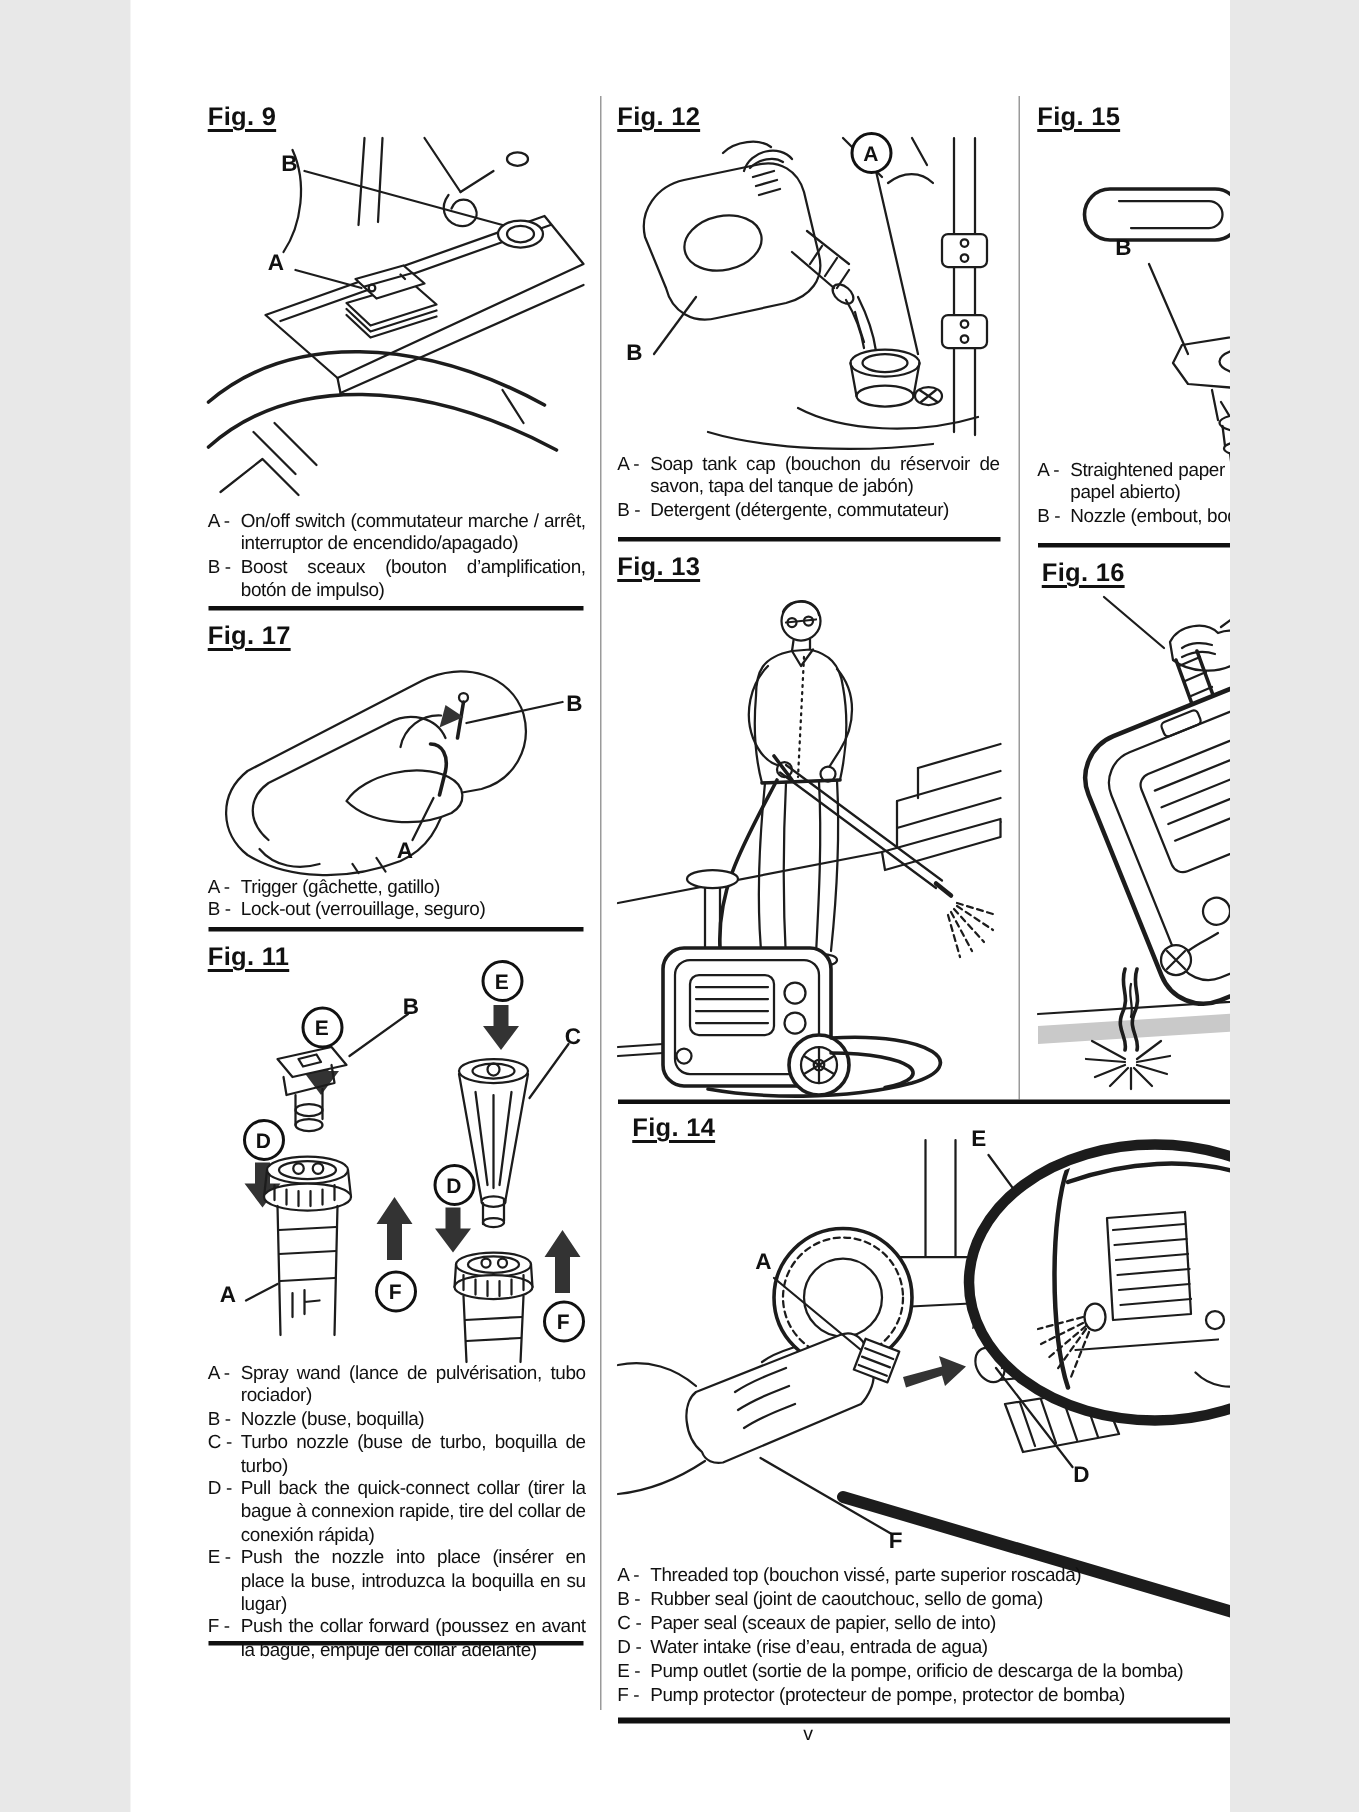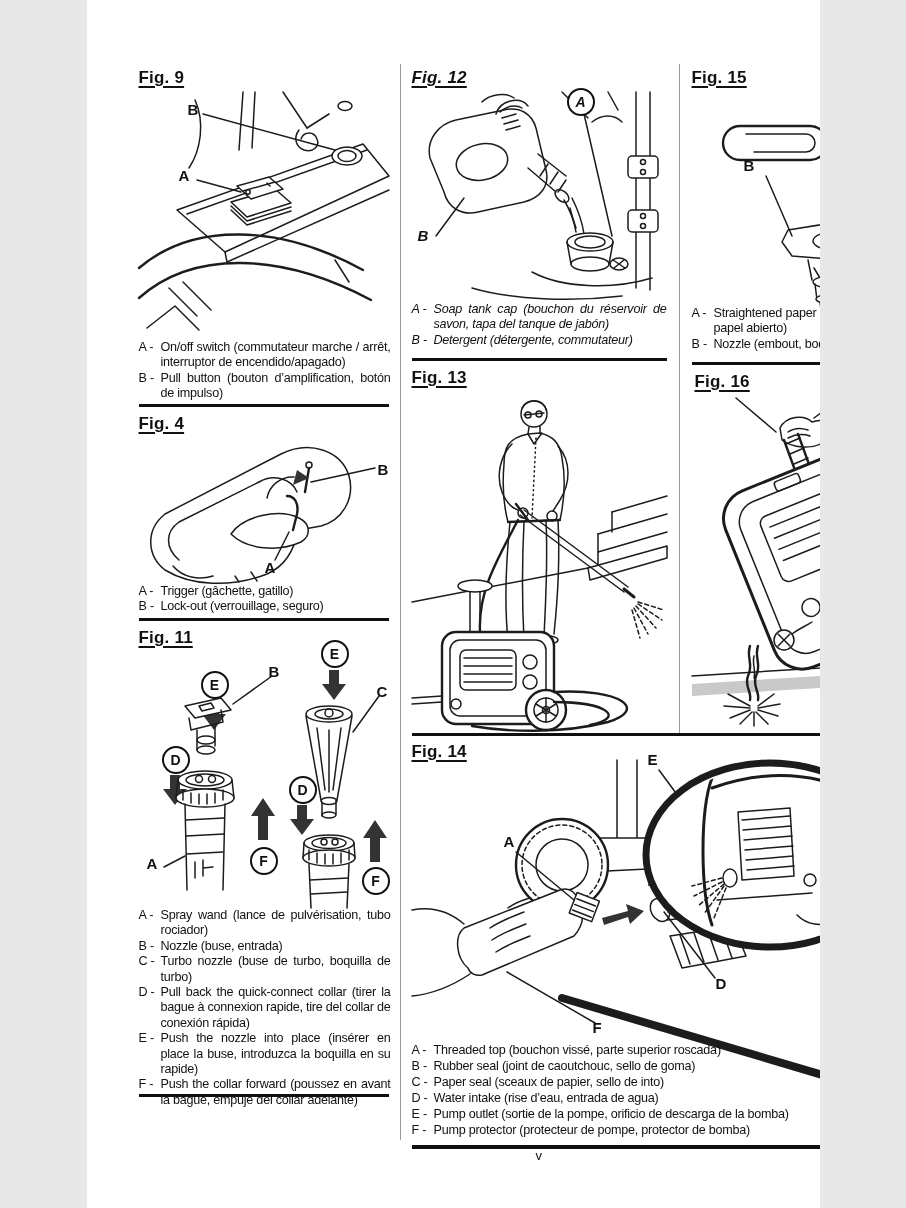--- a/index.html
+++ b/index.html
@@ -81,27 +81,27 @@
     </svg>
     <span class="mark" style="left:40px;top:100px;">A</span>
     <span class="mark" style="left:49px;top:34px;">B</span>
     <div class="cap" style="left:0;top:272px;width:252px;">
       <div class="cap-row">
         <span class="cap-l">A -</span>
         <span class="cap-t">On/off switch (commutateur marche / arrêt, interruptor de encendido/apagado)</span>
       </div>
       <div class="cap-row">
         <span class="cap-l">B -</span>
-        <span class="cap-t">Pull button (bouton d’amplification, botón de impulso)</span>
+        <span class="cap-t">Boost sceaux (bouton d’amplification, botón de impulso)</span>
       </div>
     </div>
   </div>
 
   <div class="fig-block" style="left:52px;top:414px;width:252px;height:204px;">
-    <span class="fig-title" style="left:0;top:0;">Fig. 4</span>
+    <span class="fig-title" style="left:0;top:0;">Fig. 17</span>
     <svg class="art" style="top:24px;" width="252" height="144" viewBox="0 0 252 144">
       <path class="w" d="M26,132 C8,118 6,92 26,76 L142,16 C170,2 202,12 210,38 C216,60 204,82 182,88 L160,92 C154,114 146,128 128,136 C92,150 52,148 26,132 Z"></path>
       <path d="M40,122 C26,110 26,94 40,84 L120,44"></path>
       <path d="M120,44 C134,36 152,40 158,54"></path>
       <path class="w" d="M92,96 C104,78 140,70 160,80 C172,86 172,98 162,104 C140,114 108,112 92,96 Z"></path>
       <path class="th" d="M148,58 C156,58 160,66 158,76 L154,92"></path>
       <line class="th" x1="166" y1="54" x2="170" y2="30"></line>
         <circle cx="170" cy="27" r="3"></circle>
       <path d="M128,60 A26,26 0 0 1 155,39"></path>
       <polygon class="f" points="158,32 170,40 154,47"></polygon>
@@ -182,42 +182,42 @@
     <span class="mark" style="left:8px;top:228px;">A</span>
     <span class="mark" style="left:130px;top:36px;">B</span>
     <span class="mark" style="left:238px;top:56px;">C</span>
     <div class="cap" style="left:0;top:280px;width:252px;">
       <div class="cap-row">
         <span class="cap-l">A -</span>
         <span class="cap-t">Spray wand (lance de pulvérisation, tubo rociador)</span>
       </div>
       <div class="cap-row">
         <span class="cap-l">B -</span>
-        <span class="cap-t">Nozzle (buse, entrada)</span>
+        <span class="cap-t">Nozzle (buse, boquilla)</span>
       </div>
       <div class="cap-row">
         <span class="cap-l">C -</span>
         <span class="cap-t">Turbo nozzle (buse de turbo, boquilla de turbo)</span>
       </div>
       <div class="cap-row">
         <span class="cap-l">D -</span>
         <span class="cap-t">Pull back the quick-connect collar (tirer la bague à connexion rapide, tire del collar de conexión rápida)</span>
       </div>
       <div class="cap-row">
         <span class="cap-l">E -</span>
-        <span class="cap-t">Push the nozzle into place (insérer en place la buse, introduzca la boquilla en su rapide)</span>
+        <span class="cap-t">Push the nozzle into place (insérer en place la buse, introduzca la boquilla en su lugar)</span>
       </div>
       <div class="cap-row">
         <span class="cap-l">F -</span>
         <span class="cap-t">Push the collar forward (poussez en avant la bague, empuje del collar adelante)</span>
       </div>
     </div>
   </div>
 
-  <div class="fig-block" style="left:325px;top:68px;width:255px;height:290px;font-style:italic;">
+  <div class="fig-block" style="left:325px;top:68px;width:255px;height:290px;">
     <span class="fig-title" style="left:0;top:0;">Fig. 12</span>
     <svg class="art" style="top:24px;" width="255" height="208" viewBox="0 0 255 208">
       <line x1="224" y1="0" x2="224" y2="196"></line>
         <line x1="238" y1="0" x2="238" y2="198"></line>
       <line x1="150" y1="0" x2="176" y2="26"></line>
         <line x1="196" y1="0" x2="206" y2="18"></line>
       <path d="M180,30 C190,22 202,22 210,30"></path>
       <rect class="w" x="216" y="64" width="30" height="22" rx="4"></rect>
       <circle cx="231" cy="70" r="2.5"></circle>
         <circle cx="231" cy="80" r="2.5"></circle>
@@ -318,21 +318,21 @@
         <circle cx="134" cy="318" r="12"></circle>
       <circle cx="134" cy="318" r="3.5"></circle>
       <path d="M134,306 L134,330 M124,312 L144,324 M124,324 L144,312"></path>
       <path class="th" d="M142,300 C210,296 236,318 196,330 C150,342 94,340 60,334"></path>
       <path class="th" d="M142,310 C196,310 214,326 178,333"></path>
       <path d="M0,306 L30,304 M0,312 L30,310"></path>
     </svg>
   </div>
 
   <div class="fig-block" style="left:325px;top:740px;width:565px;height:400px;">
-    <span class="fig-title" style="left:0;top:2px;">Fig. 14</span>
+    <span class="fig-title" style="left:10px;top:2px;">Fig. 14</span>
     <svg class="art" style="top:20px;" width="565" height="380" viewBox="0 0 565 380">
 
       <line x1="205" y1="0" x2="205" y2="78"></line>
         <line x1="225" y1="0" x2="225" y2="78"></line>
       <polygon class="w" points="185,78 245,78 255,108 175,112"></polygon>
       <circle class="w th" cx="150" cy="105" r="46"></circle>
       <circle class="dash" cx="150" cy="105" r="40"></circle>
         <circle cx="150" cy="105" r="26"></circle>
       <path class="w" d="M245,80 L330,74 L345,150 L255,160 Z"></path>
       <path d="M258,92 L332,86 M262,130 L338,124"></path>

